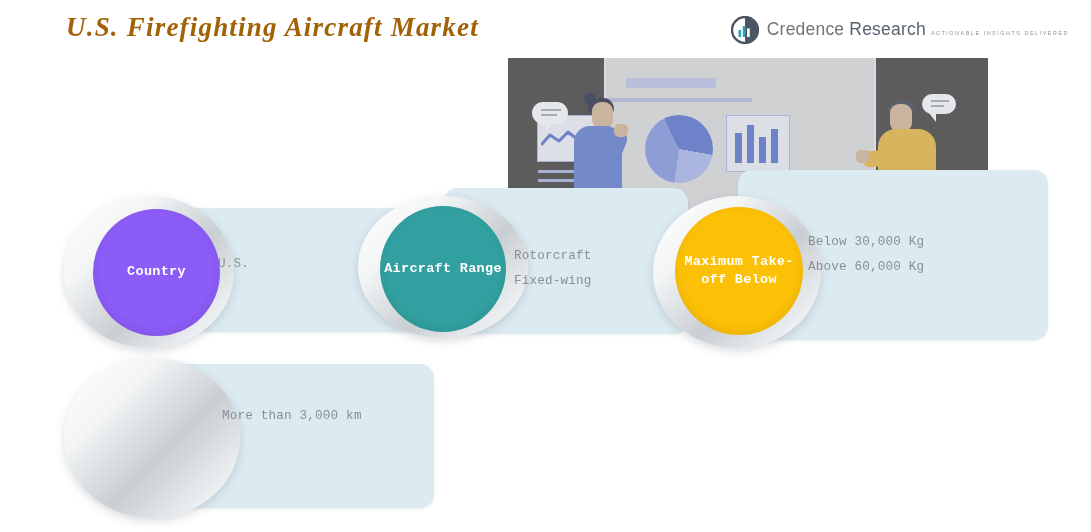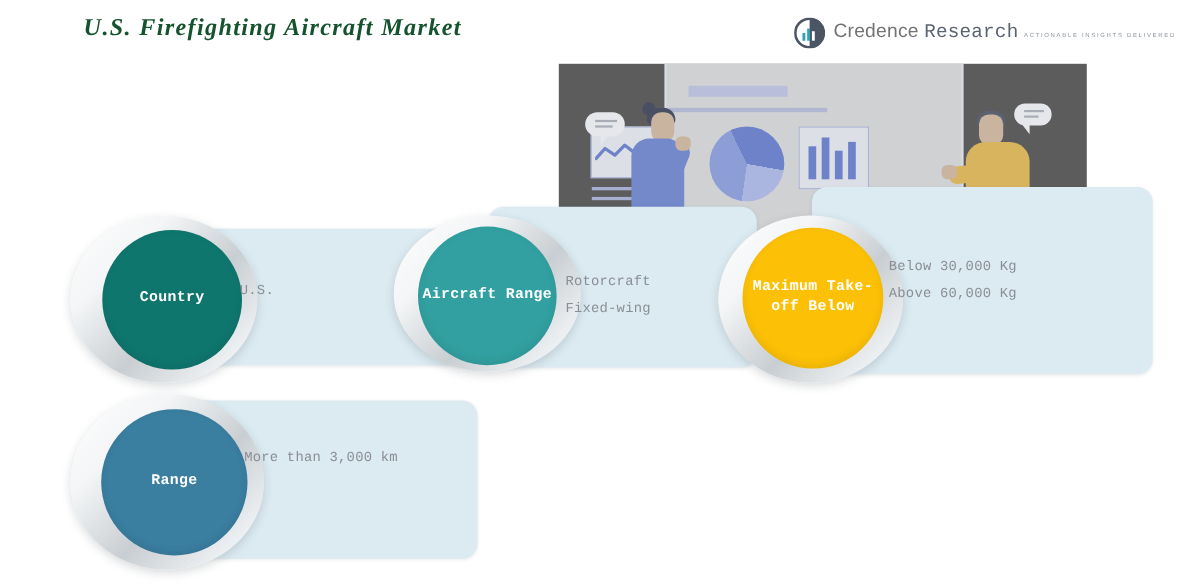--- a/index.html
+++ b/index.html
@@ -12,28 +12,28 @@
     width: 1091px;
     height: 532px;
     position: relative;
     overflow: hidden;
     font-family: "Liberation Sans", sans-serif;
   }
 
   
   #page-title {
     position: absolute;
-    left: 76px;
+    left: 66px;
     top: 12px;
     font-family: "Liberation Serif", serif;
     font-style: italic;
     font-weight: 700;
-    font-size: 22px;
+    font-size: 27px;
     letter-spacing: 1.2px;
-    color: #14532d;
+    color: #a16207;
     white-space: nowrap;
   }
 
   #brand-logo {
     position: absolute;
     right: 22px;
     top: 16px;
     display: flex;
     align-items: center;
     gap: 8px;
@@ -44,21 +44,21 @@
     flex: 0 0 28px;
     position: relative;
   }
   #brand-logo .logo-text { line-height: 1; }
   #brand-logo .logo-word {
     font-size: 17.5px;
     letter-spacing: .2px;
     white-space: nowrap;
   }
   #brand-logo .logo-word .w1 { color: #737373; }
-  #brand-logo .logo-word .w2 { color: #5a6470; font-family: Liberation Mono, monospace; }
+  #brand-logo .logo-word .w2 { color: #5a6470; }
   #brand-logo .logo-tag {
     margin-top: 3px;
     font-size: 5.4px;
     letter-spacing: 1.55px;
     color: #8b949e;
     text-transform: uppercase;
     white-space: nowrap;
   }
 
   
@@ -234,21 +234,21 @@
     letter-spacing: .2px;
     line-height: 2.0;
     white-space: nowrap;
   }
   .card .items .item { display: block; }
 
   
   #card-country   { left: 64px;  top: 196px; width: 310px; height: 152px; }
   #card-country   .panel { left: 86px; top: 12px; width: 284px; height: 124px; }
   #card-country   .ring  { left: 0px;  top: 0px;  width: 170px; height: 152px; }
-  #card-country   .bubble-circle { left: 29px; top: 13px; width: 127px; height: 127px; background: #0f766e; }
+  #card-country   .bubble-circle { left: 29px; top: 13px; width: 127px; height: 127px; background: #8b5cf6; }
   #card-country   .items { left: 154px; top: 56px; }
 
   #card-aircraft  { left: 358px; top: 186px; width: 330px; height: 152px; }
   #card-aircraft  .panel { left: 86px; top: 2px; width: 244px; height: 146px; }
   #card-aircraft  .ring  { left: 0px;  top: 10px; width: 170px; height: 142px; }
   #card-aircraft  .bubble-circle { left: 22px; top: 20px; width: 126px; height: 126px; background: #32a0a0; }
   #card-aircraft  .items { left: 156px; top: 58px; }
 
   #card-weight    { left: 653px; top: 170px; width: 312px; height: 178px; }
   #card-weight    .panel { left: 85px; top: 0px; width: 310px; height: 170px; }
@@ -380,17 +380,16 @@
   </div>
   <div class="items">
     <span class="item">Below 30,000 Kg</span>
     <span class="item">Above 60,000 Kg</span>
   </div>
 </div>
 
 <div class="card" id="card-range">
   <div class="panel"></div>
   <div class="ring"></div>
-  <div class="bubble-circle">Range</div>
   <div class="items">
     <span class="item">More than 3,000 km</span>
   </div>
 </div>
 
 </body></html>

